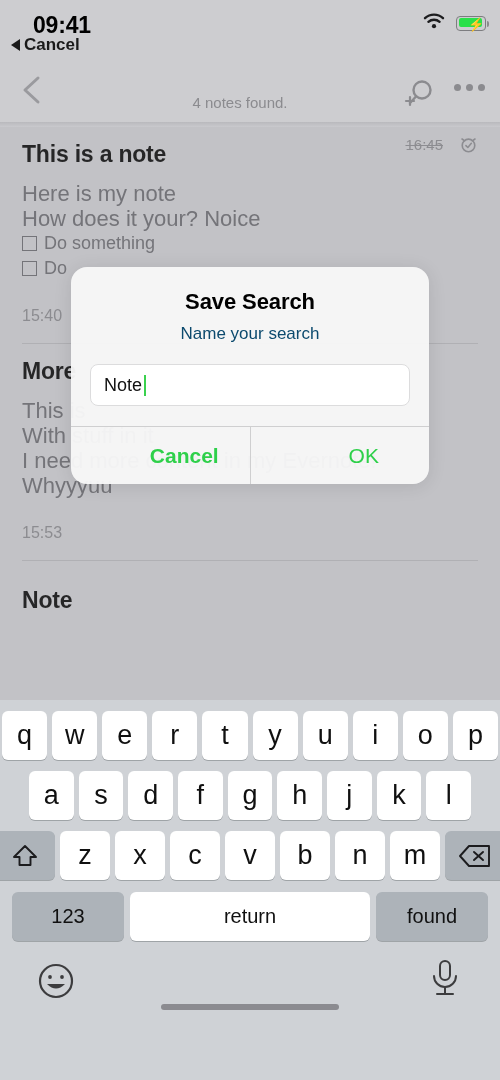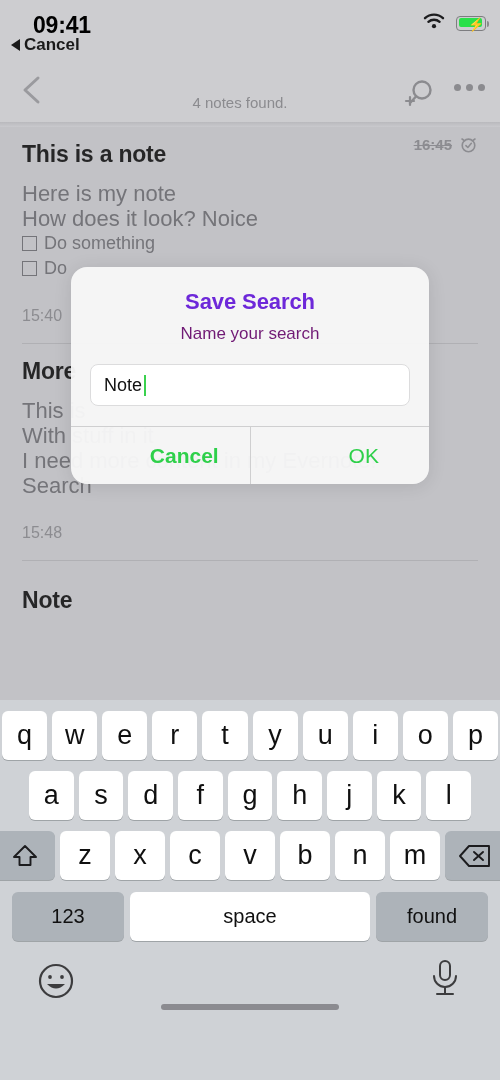--- a/index.html
+++ b/index.html
@@ -109,21 +109,21 @@
   }
   .cbox {
     width: 15px; height: 15px; border: 1.6px solid #6e6e73;
     background: transparent; display: inline-block; flex: none;
   }
   .note-time {
     font-size: 16px; color: #8b8b8f; margin-top: 26px;
   }
   .note-reminder {
     position: absolute; right: 22px; top: 8px;
-    display: flex; align-items: center; gap: 7px; font-weight: bold;
+    display: flex; align-items: center; gap: 16px;
   }
   .note-reminder .rtime {
     font-size: 15px; color: #8b8b8f; text-decoration: line-through;
   }
   .divider {
     height: 1px; background: #b5b5b9; margin-top: 18px;
   }
 
   
   #alert-backdrop {
@@ -131,25 +131,25 @@
     background: rgba(150,150,155,0.16);
   }
   #alert {
     position: absolute; left: 71px; top: 267px; width: 358px;
     background: rgba(247,247,247,0.96);
     border-radius: 16px;
     box-shadow: 0 2px 18px rgba(0,0,0,0.10);
     overflow: hidden;
   }
   #alert-title {
-    text-align: center; font-size: 22px; font-weight: bold; color: #6d28d9;
+    text-align: center; font-size: 22px; font-weight: bold; color: #000000;
     padding-top: 22px; letter-spacing: -0.1px;
   }
   #alert-message {
-    text-align: center; font-size: 17px; color: #701a75; padding-top: 9px;
+    text-align: center; font-size: 17px; color: #0c4a6e; padding-top: 9px;
   }
   #alert-field-wrap { padding: 20px 19px 20px 19px; }
   #alert-field {
     height: 42px; background: #ffffff; border: 1px solid #dcdcdd;
     border-radius: 8px; display: flex; align-items: center;
     padding-left: 13px; position: relative;
   }
   #alert-field-value { font-size: 18px; color: #111; }
   #caret {
     width: 2px; height: 21px; background: #3ad14e; margin-left: 2px;
@@ -256,40 +256,40 @@
         <span class="rtime">16:45</span>
         <svg width="19" height="19" viewBox="0 0 20 20">
           <circle cx="10" cy="11" r="6.6" stroke="#8b8b8f" stroke-width="1.7" fill="none"></circle>
           <path d="M7.3 11.2 L9.3 13.1 L13 8.8" stroke="#8b8b8f" stroke-width="1.6" fill="none" stroke-linecap="round" stroke-linejoin="round"></path>
           <line x1="3.2" y1="4.2" x2="6" y2="6.2" stroke="#8b8b8f" stroke-width="1.7" stroke-linecap="round"></line>
           <line x1="16.8" y1="4.2" x2="14" y2="6.2" stroke="#8b8b8f" stroke-width="1.7" stroke-linecap="round"></line>
         </svg>
       </div>
       <div class="note-title">This is a note</div>
       <div class="note-line">Here is my note</div>
-      <div class="note-line">How does it look? Noice</div>
+      <div class="note-line">How does it your? Noice</div>
       <div class="note-check">
         <span class="cbox"></span>
         <span>Do something</span>
       </div>
       <div class="note-check">
         <span class="cbox"></span>
         <span>Do</span>
       </div>
       <div class="note-time">15:40</div>
       <div class="divider"></div>
     </div>
 
     <div class="note">
       <div class="note-title">More</div>
       <div class="note-line">This is</div>
       <div class="note-line">With stuff in it</div>
       <div class="note-line">I need more content in my Evernote!</div>
-      <div class="note-line">Search</div>
-      <div class="note-time">15:48</div>
+      <div class="note-line">Whyyyuu</div>
+      <div class="note-time">15:53</div>
       <div class="divider"></div>
     </div>
 
     <div class="note">
       <div class="note-title" style="padding-top:12px">Note</div>
     </div>
 
   </div>
 
   <div id="alert-backdrop"></div>
@@ -355,21 +355,21 @@
         <svg width="34" height="26" viewBox="0 0 34 26">
           <path d="M11 3 L31 3 L31 23 L11 23 L2 13 Z" stroke="#1c1c1e" stroke-width="1.9" fill="none" stroke-linejoin="round"></path>
           <line x1="16" y1="9" x2="25" y2="17" stroke="#1c1c1e" stroke-width="1.9" stroke-linecap="round"></line>
           <line x1="25" y1="9" x2="16" y2="17" stroke="#1c1c1e" stroke-width="1.9" stroke-linecap="round"></line>
         </svg>
       </div>
     </div>
 
     <div class="krow" id="krow4">
       <div class="key dark func">123</div>
-      <div class="key space">space</div>
+      <div class="key space">return</div>
       <div class="key dark func">found</div>
     </div>
 
     <div class="kb-bottom">
       <div id="emoji-key">
         <svg width="40" height="40" viewBox="0 0 40 40">
           <circle cx="20" cy="20" r="16" stroke="#3c3c3e" stroke-width="2.2" fill="none"></circle>
           <circle cx="14" cy="16" r="1.9" fill="#3c3c3e"></circle>
           <circle cx="26" cy="16" r="1.9" fill="#3c3c3e"></circle>
           <path d="M11 23 Q20 32 29 23 Z" fill="#3c3c3e"></path>

